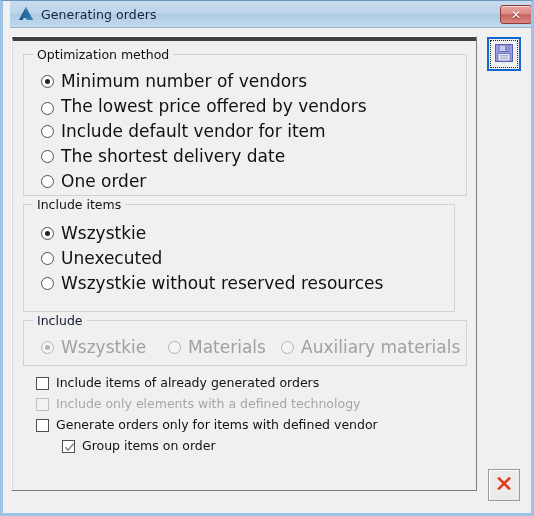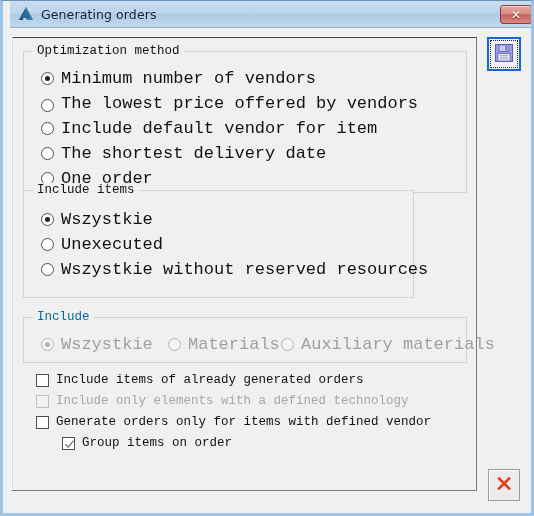--- a/index.html
+++ b/index.html
@@ -100,23 +100,22 @@
     background: #f0f0f0;
     border-top: 1px solid #ffffff;
     border-left: 1px solid #ffffff;
     border-right: 1px solid #7c7c7c;
     border-bottom: 1px solid #7c7c7c;
     box-shadow: 1px 1px 0 #c8c8c8 inset;
   }
   .content-inner {
     position: absolute;
     inset: 0;
-    border-top: 1px solid #404040;
+    border-top: 4px solid #404040;
     border-left: 1px solid #dcdcdc;
-    font-family: Liberation Mono, monospace;
   }
 
   
   .sidebar {
     position: absolute;
     left: 478px;
     top: 0;
     width: 56px;
     bottom: 0;
   }
@@ -172,24 +171,24 @@
   .groupbox > .gb-title {
     position: absolute;
     top: -8px;
     left: 9px;
     background: #f0f0f0;
     padding: 0 4px;
     font-size: 12.5px;
     color: #111111;
     white-space: nowrap;
   }
-  .groupbox.disabled > .gb-title { color: #0369a1; }
+  .groupbox.disabled > .gb-title { color: #0f172a; }
 
   #gb-optimization { left: 10px; top: 13px; width: 444px; height: 142px; }
-  #gb-include-items { left: 10px; top: 152px; width: 391px; height: 108px; }
+  #gb-include-items { left: 10px; top: 163px; width: 432px; height: 108px; }
   #gb-include { left: 10px; top: 279px; width: 444px; height: 46px; }
 
   
   .radio-row {
     position: absolute;
     display: flex;
     align-items: center;
     cursor: pointer;
     white-space: nowrap;
     height: 18px;

